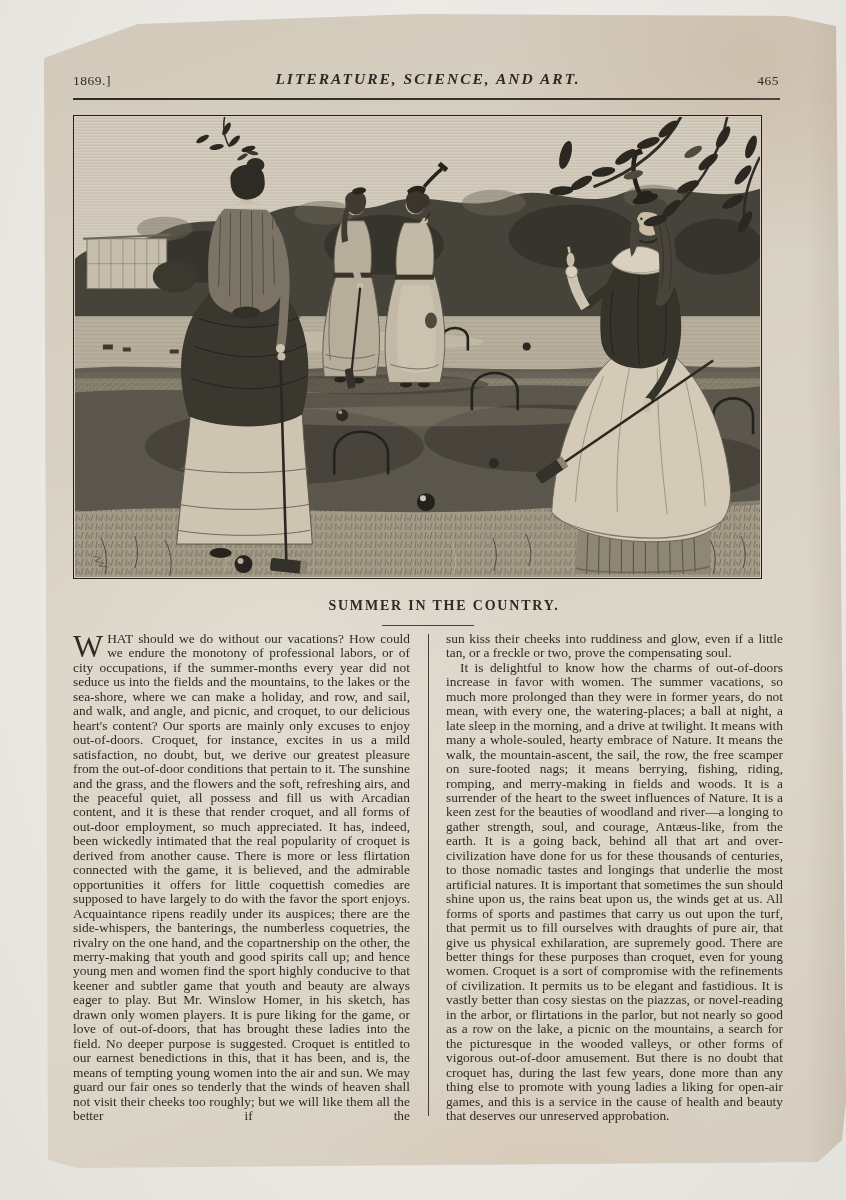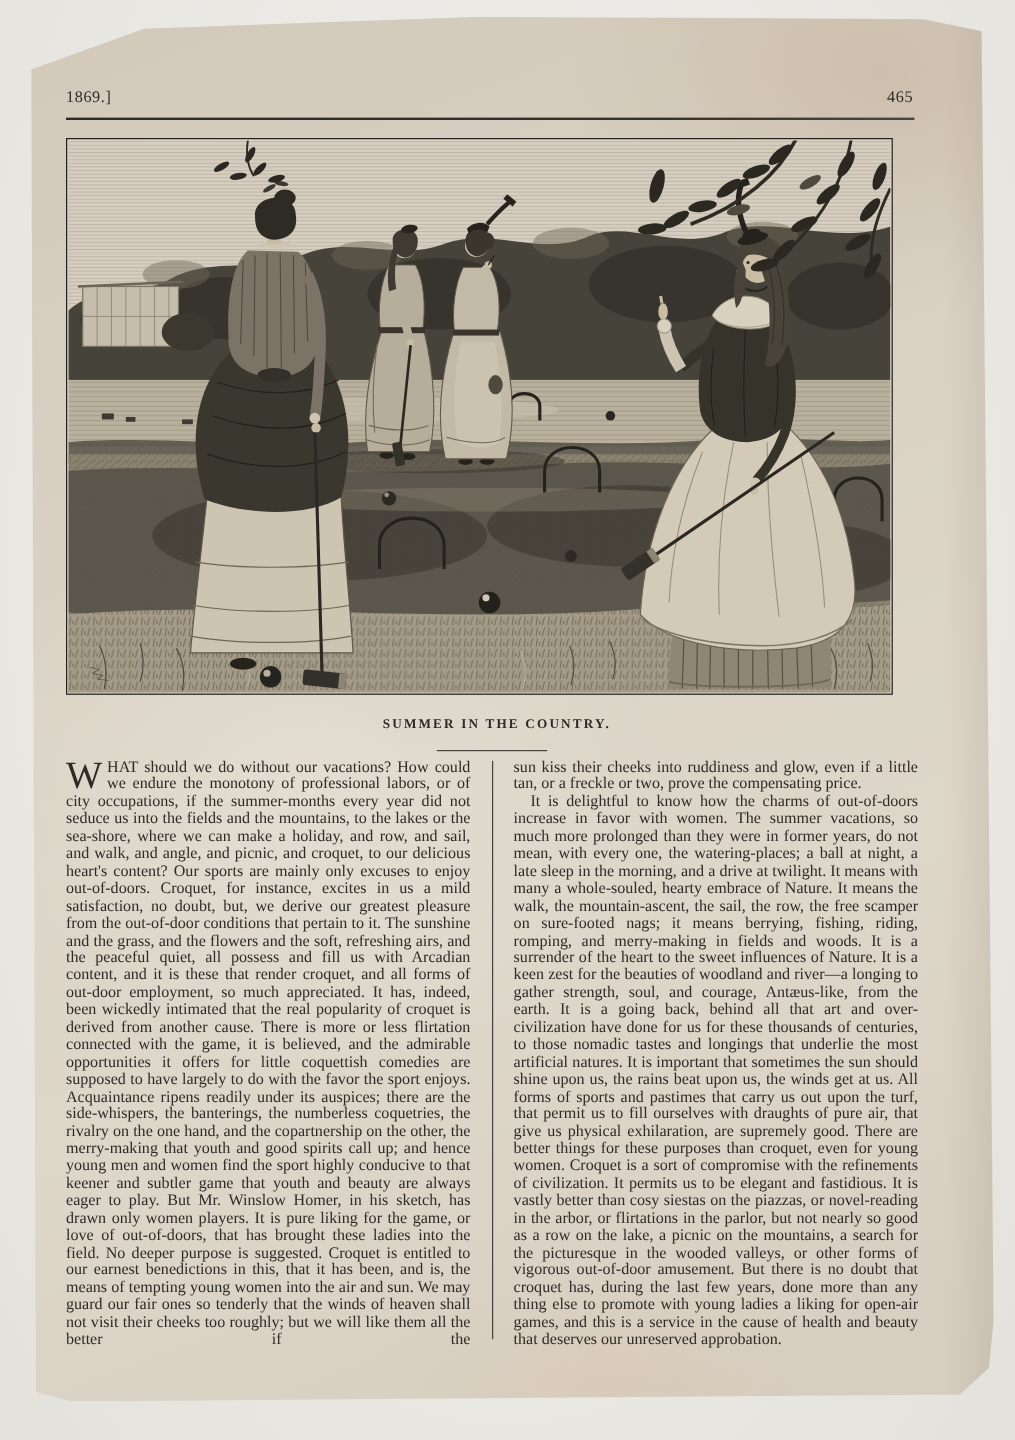--- a/index.html
+++ b/index.html
@@ -1,21 +1,21 @@
 <!DOCTYPE html>
 <html><head>
 <meta charset="utf-8">
 <style>
   html,body{margin:0;padding:0;}
   body{
     width:846px;height:1200px;overflow:hidden;
     background:radial-gradient(ellipse at 50% 40%, #f1f0ed 0%, #e9e7e2 70%, #e3e1db 100%);
     font-family:"Liberation Serif", serif;color:#2e2b26;
   }
-  .stage{position:relative;width:766px;height:1200px;}
+  .stage{position:relative;width:766px;height:1200px;margin-left:18px;}
   .page{
     position:absolute;left:26px;top:14px;width:806px;height:1166px;
     background:linear-gradient(160deg,#d2c9ba 0%,#d8d1c3 30%,#ddd7ca 65%,#d5cdbf 100%);
     clip-path:polygon(0px 44px,94px 10px,374px 0px,744px 2px,792px 12px,802px 1086px,798px 1126px,774px 1148px,34px 1154px,4px 1146px);
     filter:drop-shadow(2px 5px 9px rgba(70,58,45,.32));
   }
   .page-tint{
     position:absolute;inset:0;pointer-events:none;
     background:
       radial-gradient(ellipse 420px 320px at 88% 4%, rgba(182,150,124,.28), transparent 62%),
@@ -28,22 +28,22 @@
   .h-left{position:absolute;left:0;top:3px;font-size:13.5px;letter-spacing:.5px;}
   .h-center{position:absolute;left:0;right:0;top:0;text-align:center;font-style:italic;font-weight:bold;font-size:15.5px;letter-spacing:2px;}
   .h-right{position:absolute;right:4px;top:3px;font-size:13.5px;letter-spacing:.5px;text-align:center;}
   .header-rule{position:absolute;top:84px;left:0;width:707px;height:2px;background:linear-gradient(to right,#2f2c27 0%,#35312b 70%,#4a463f 100%);}
   .engraving{
     position:absolute;left:0;top:101px;width:689px;height:464px;margin:0;
     border:1.5px solid #21201b;background:#d6cec0;box-sizing:border-box;padding:1px;
   }
   .engraving svg{display:block;width:100%;height:100%;}
   .article-title{
-    position:absolute;top:584px;left:4px;width:710px;margin:0;text-align:center;
-    font-size:11px;font-weight:bold;letter-spacing:1.8px;
+    position:absolute;top:584px;left:16px;width:710px;margin:0;text-align:center;
+    font-size:14px;font-weight:bold;letter-spacing:1.8px;
   }
   .title-rule{position:absolute;top:611px;left:50%;transform:translateX(-50%);width:92px;height:1px;background:#47433b;}
   .columns{position:absolute;top:618px;left:0;width:710px;height:496px;}
   .col{position:absolute;top:0;width:337px;font-size:13.4px;line-height:14.45px;text-align:justify;}
   .col p{margin:0;}
   .col-left{left:0;}
   .col-right{left:373px;}
   .col-divider{position:absolute;left:355px;top:2px;width:1px;height:482px;background:#45413a;}
   .p1{text-align-last:justify;}
   .dropcap{
@@ -54,20 +54,21 @@
 </head>
 <body>
 
 <div class="stage">
   <div class="page">
     <div class="page-tint"></div>
     <div class="content">
 
       <div class="header">
         <span class="h-left">1869.]</span>
+        <span class="h-center">LITERATURE, SCIENCE, AND ART.</span>
         <span class="h-right">465</span>
       </div>
       <div class="header-rule"></div>
 
       <figure class="engraving">
         <svg viewBox="0 0 687 461" preserveAspectRatio="none">
           <defs>
             <pattern id="skyln" width="4" height="3" patternUnits="userSpaceOnUse">
               <line x1="0" y1="1.2" x2="4" y2="1.2" stroke="#a79f8e" stroke-width="0.8"></line>
             </pattern>
@@ -304,20 +305,20 @@
 
       <h1 class="article-title">SUMMER IN THE COUNTRY.</h1>
       <div class="title-rule"></div>
 
       <div class="columns">
         <div class="col col-left">
           <p class="p1"><span class="dropcap">W</span><span>HAT should we do without our vacations? How could we endure the monotony of professional labors, or of city occupations, if the summer-months every year did not seduce us into the fields and the mountains, to the lakes or the sea-shore, where we can make a holiday, and row, and sail, and walk, and angle, and picnic, and croquet, to our delicious heart's content? Our sports are mainly only excuses to enjoy out-of-doors. Croquet, for instance, excites in us a mild satisfaction, no doubt, but, we derive our greatest pleasure from the out-of-door conditions that pertain to it. The sunshine and the grass, and the flowers and the soft, refreshing airs, and the peaceful quiet, all possess and fill us with Arcadian content, and it is these that render croquet, and all forms of out-door employment, so much appreciated. It has, indeed, been wickedly intimated that the real popularity of croquet is derived from another cause. There is more or less flirtation connected with the game, it is believed, and the admirable opportunities it offers for little coquettish comedies are supposed to have largely to do with the favor the sport enjoys. Acquaintance ripens readily under its auspices; there are the side-whispers, the banterings, the numberless coquetries, the rivalry on the one hand, and the copartnership on the other, the merry-making that youth and good spirits call up; and hence young men and women find the sport highly conducive to that keener and subtler game that youth and beauty are always eager to play. But Mr. Winslow Homer, in his sketch, has drawn only women players. It is pure liking for the game, or love of out-of-doors, that has brought these ladies into the field. No deeper purpose is suggested. Croquet is entitled to our earnest benedictions in this, that it has been, and is, the means of tempting young women into the air and sun. We may guard our fair ones so tenderly that the winds of heaven shall not visit their cheeks too roughly; but we will like them all the better if the</span></p>
         </div>
         <div class="col-divider"></div>
         <div class="col col-right">
-          <p class="p2">sun kiss their cheeks into ruddiness and glow, even if a little tan, or a freckle or two, prove the compensating price.</p>
+          <p class="p2">sun kiss their cheeks into ruddiness and glow, even if a little tan, or a freckle or two, prove the compensating soul.</p>
           <p class="p3 indent">It is delightful to know how the charms of out-of-doors increase in favor with women. The summer vacations, so much more prolonged than they were in former years, do not mean, with every one, the watering-places; a ball at night, a late sleep in the morning, and a drive at twilight. It means with many a whole-souled, hearty embrace of Nature. It means the walk, the mountain-ascent, the sail, the row, the free scamper on sure-footed nags; it means berrying, fishing, riding, romping, and merry-making in fields and woods. It is a surrender of the heart to the sweet influences of Nature. It is a keen zest for the beauties of woodland and river—a longing to gather strength, soul, and courage, Antæus-like, from the earth. It is a going back, behind all that art and over-civilization have done for us for these thousands of centuries, to those nomadic tastes and longings that underlie the most artificial natures. It is important that sometimes the sun should shine upon us, the rains beat upon us, the winds get at us. All forms of sports and pastimes that carry us out upon the turf, that permit us to fill ourselves with draughts of pure air, that give us physical exhilaration, are supremely good. There are better things for these purposes than croquet, even for young women. Croquet is a sort of compromise with the refinements of civilization. It permits us to be elegant and fastidious. It is vastly better than cosy siestas on the piazzas, or novel-reading in the arbor, or flirtations in the parlor, but not nearly so good as a row on the lake, a picnic on the mountains, a search for the picturesque in the wooded valleys, or other forms of vigorous out-of-door amusement. But there is no doubt that croquet has, during the last few years, done more than any thing else to promote with young ladies a liking for open-air games, and this is a service in the cause of health and beauty that deserves our unreserved approbation.</p>
         </div>
       </div>
 
     </div>
   </div>
 </div>
 
 </body></html>

